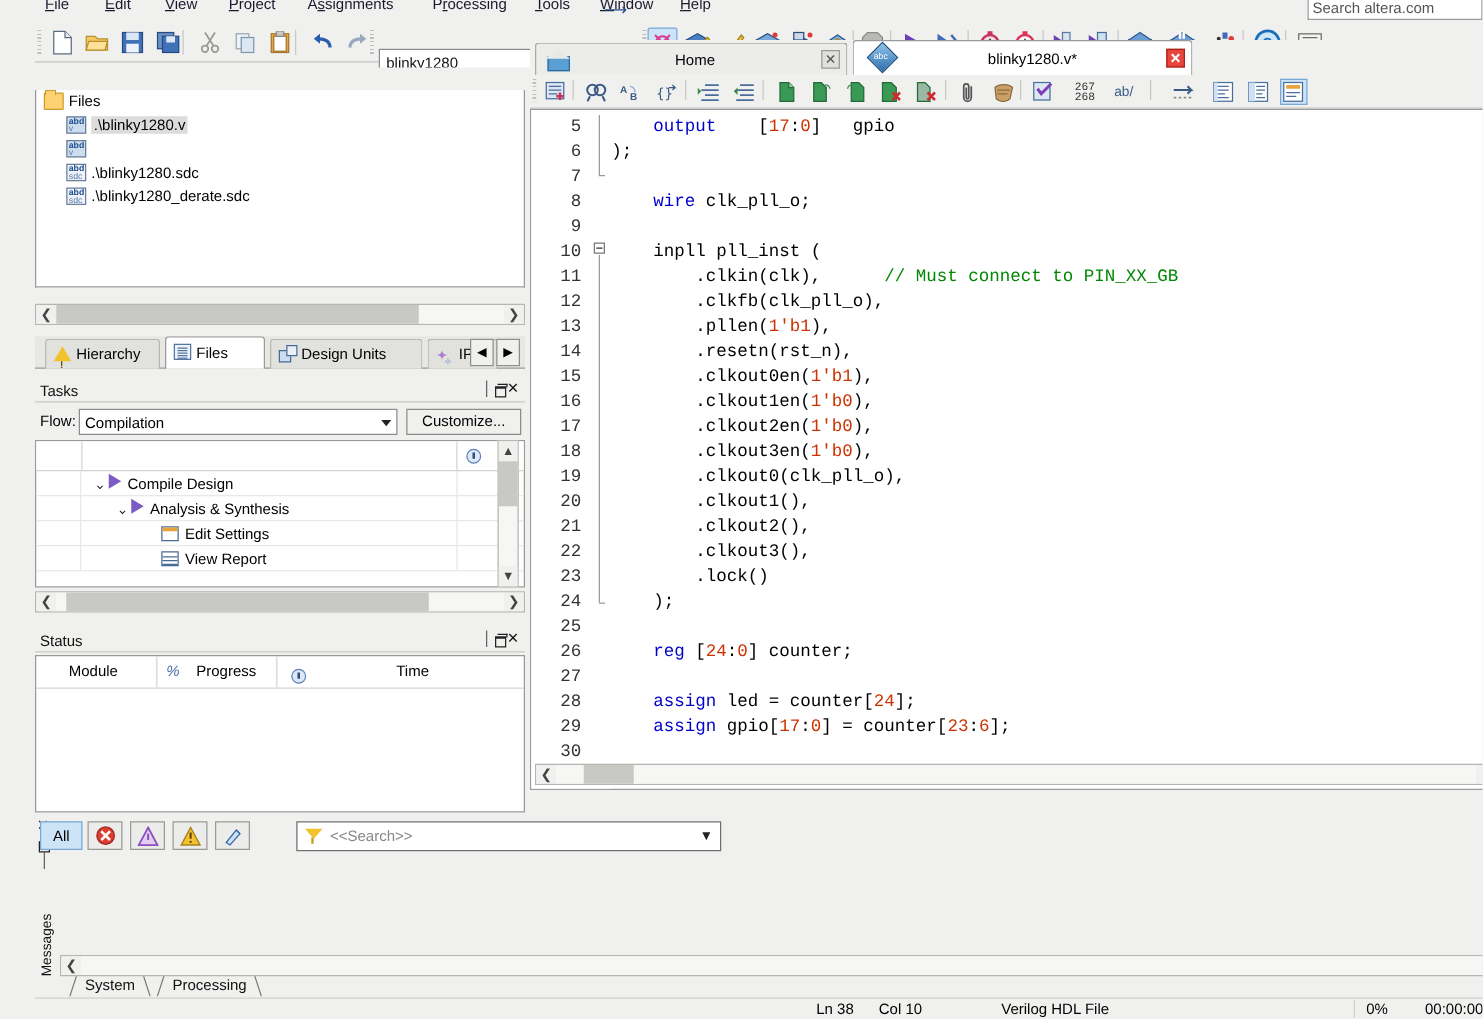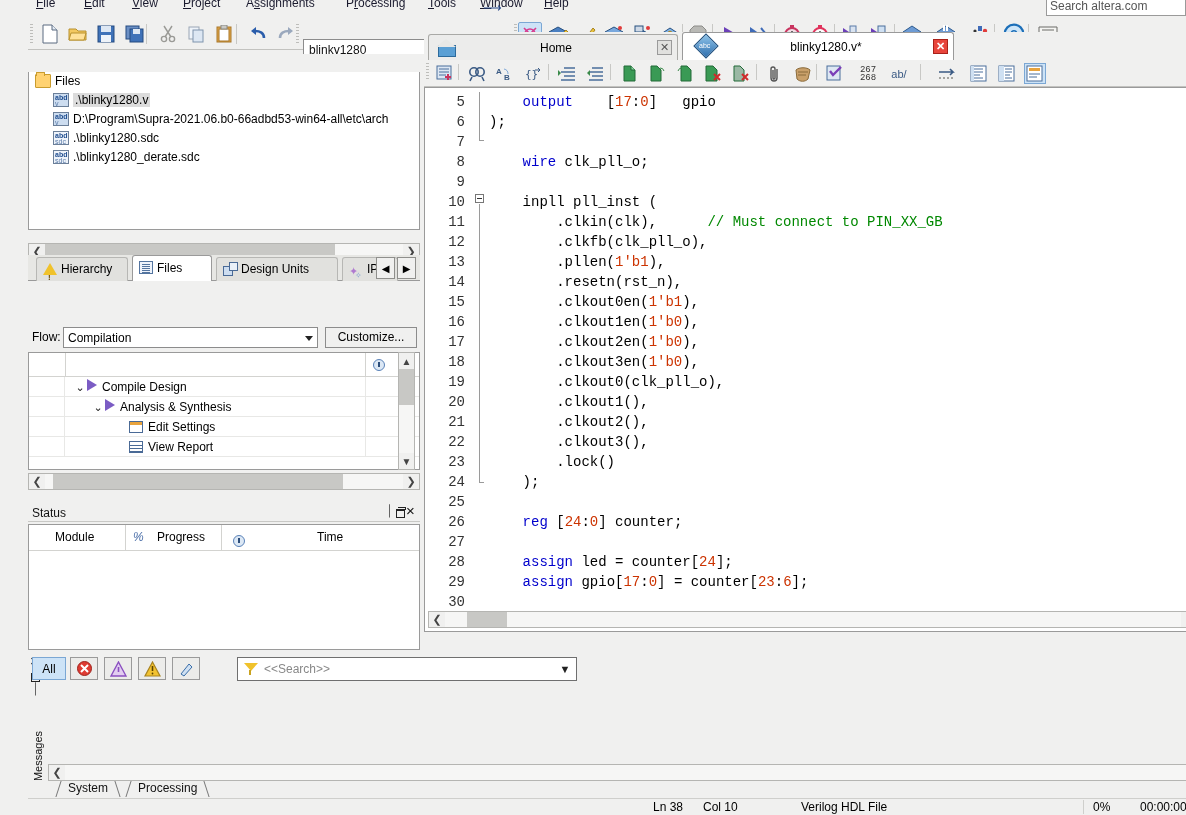--- a/index.html
+++ b/index.html
@@ -581,39 +581,39 @@
   <div class="panel" id="projnav">
     <div class="pn-body">
       <div class="tree-row">
         <span class="ico folder-ic"></span><span>Files</span>
       </div>
 
       <div class="tree-row sel" style="padding-left:24px">
         <span class="ico vfile-ic"><span class="t1">abd</span><span class="t2">v</span></span><span class="lbl">.\blinky1280.v</span>
       </div>
       <div class="tree-row" style="padding-left:24px">
-        <span class="ico vfile-ic"><span class="t1">abd</span><span class="t2">v</span></span><span class="lbl">D:\Program\Supra-2021.06.b0-66adbd53-win64-all\etc\arch</span>
+        <span class="ico vfile-ic"><span class="t1">abd</span><span class="t2">v</span></span>
       </div>
       <div class="tree-row" style="padding-left:24px">
         <span class="ico sdcfile-ic"><span class="t1">abd</span><span class="t2">sdc</span></span><span class="lbl">.\blinky1280.sdc</span>
       </div>
       <div class="tree-row" style="padding-left:24px">
         <span class="ico sdcfile-ic"><span class="t1">abd</span><span class="t2">sdc</span></span><span class="lbl">.\blinky1280_derate.sdc</span>
       </div>
     </div>
     <div class="hscroll" style="left:0; top:189px; width:392px;">
       <div class="arrowL">❮</div>
       <div class="track">
           <div class="thumb" style="left:0; width:290px;"></div>
         </div>
       <div class="arrowR">❯</div>
     </div>
   </div>
 
-  <div class="ptabs" style="top:255px;">
+  <div class="ptabs" style="top:269px;">
     <div class="ptab" style="left:8px;width:92px">
       <span class="tabico warn-ic"></span><span>Hierarchy</span>
     </div>
     <div class="ptab active" style="left:104px;width:80px">
       <span class="tabico doc-ic"></span><span>Files</span>
     </div>
     <div class="ptab" style="left:188px;width:122px">
       <span class="tabico unit-ic"></span><span>Design Units</span>
     </div>
     <div class="ptab" style="left:314px;width:56px;overflow:hidden">
@@ -621,20 +621,26 @@
     </div>
     <div class="tabnav" style="left:348px">
       <span>◀</span>
     </div>
     <div class="tabnav" style="left:369px">
       <span>▶</span>
     </div>
   </div>
 
   <div class="panel" id="tasks">
+    <div class="panel-title">
+      <span>Tasks</span>
+      <span class="ctrls">
+        <span class="pin-ic"></span><span class="float-ic"></span><span class="close-ic"></span>
+      </span>
+    </div>
     <div class="flowrow">
       <span class="flowlbl">Flow:</span>
       <div class="flowcombo">
         <span>Compilation</span>
         <span class="arr"></span>
       </div>
       <div class="custbtn">
         <span>Customize...</span>
       </div>
     </div>

